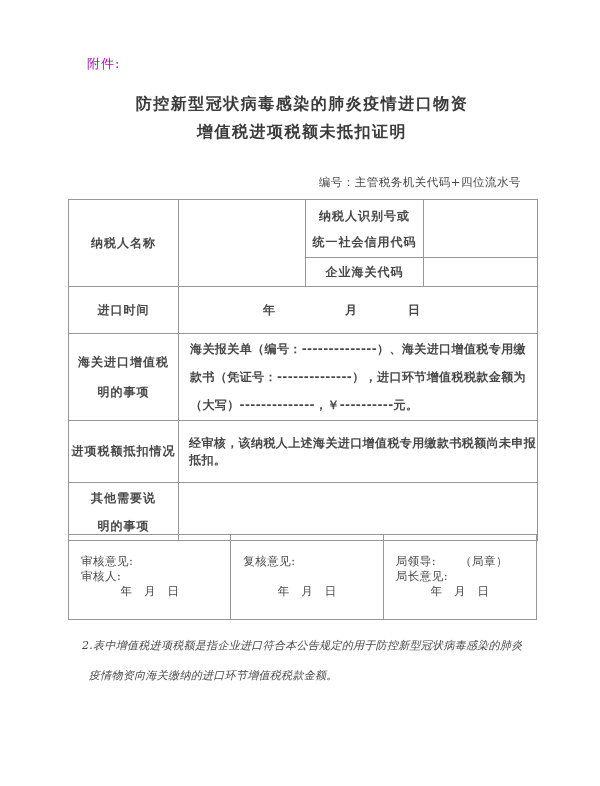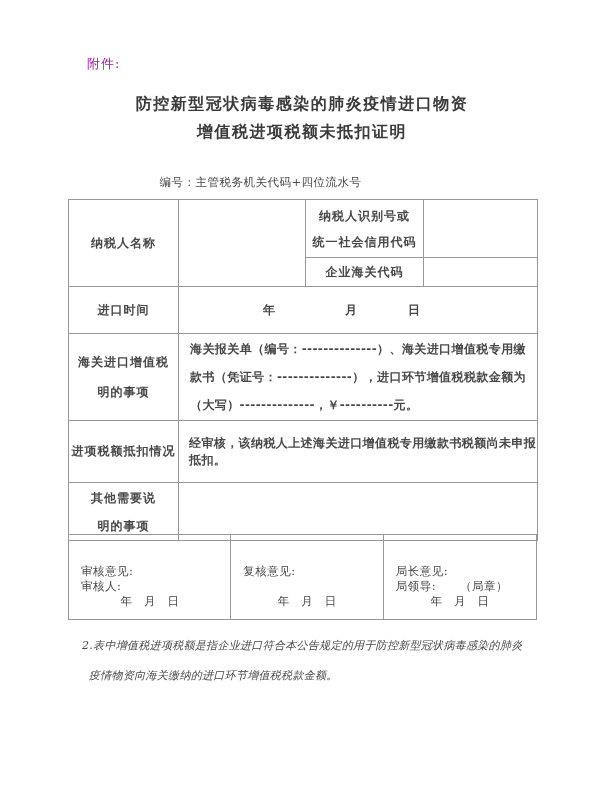--- a/index.html
+++ b/index.html
@@ -9,21 +9,21 @@
     color:#474747;
     -webkit-font-smoothing:antialiased;
   }
   .page{position:relative;width:600px;height:786px;background:#fff;overflow:hidden;}
 
   .attachment{position:absolute;left:87px;top:55px;font-size:13px;letter-spacing:1px;color:#a21caf;}
 
   .title{position:absolute;left:0;top:90px;width:604px;text-align:center;
          font-size:16px;font-weight:bold;color:#3a3a3a;letter-spacing:1.5px;line-height:28px;}
 
-  .serial{position:absolute;left:0;top:175px;width:521px;text-align:center;
+  .serial{position:absolute;left:0;top:175px;width:521px;text-align:right;
           font-size:11.5px;letter-spacing:0.5px;color:#474747;}
 
   table.form{position:absolute;left:68px;top:199px;width:469px;
              border-collapse:collapse;table-layout:fixed;}
   table.form td{border:1px solid #979797;font-size:12px;color:#474747;
                 vertical-align:middle;padding:0;overflow:hidden;font-weight:bold;}
   td.lab{text-align:center;letter-spacing:1px;}
   .lab2{line-height:26px;}
   .lab2-wide{line-height:30px;}
   .lab2-mid{line-height:28px;}
@@ -31,21 +31,21 @@
   .import-date{display:flex;align-items:center;}
   .import-date span{display:inline-block;}
   .yr{margin-left:84px;} .mo{margin-left:70px;} .dy{margin-left:51px;}
 
   .decl{line-height:28px;padding:1px 11px;text-align:justify;letter-spacing:0.4px;}
   .deduct{padding-left:10px;letter-spacing:0.4px;}
 
   .approval{position:absolute;left:68px;top:534px;width:469px;height:86px;
             display:flex;border:1px solid #979797;box-sizing:border-box;}
   .appr-box{box-sizing:border-box;height:100%;display:flex;flex-direction:column;
-            justify-content:flex-end;padding:9px 0 10px 0;font-size:11.5px;}
+            justify-content:center;padding:9px 0 10px 0;font-size:11.5px;}
   .appr-box.a{width:163px;border-right:1px solid #979797;}
   .appr-box.b{width:153px;border-right:1px solid #979797;gap:15px;}
   .appr-box.c{width:153px;}
   .appr-line{padding-left:12px;letter-spacing:0.5px;}
   .appr-person{display:flex;}
   .seal{margin-left:24px;}
   .appr-date{text-align:center;letter-spacing:0;}
   .appr-date span{display:inline-block;margin:0 6px;}
 
   .notes{position:absolute;left:70px;top:631px;width:478px;font-size:11px;
@@ -132,25 +132,25 @@
         <span>年</span><span>月</span><span>日</span>
       </div>
     </div>
     <div class="appr-box b">
       <div class="appr-line">复核意见:</div>
       <div class="appr-date">
         <span>年</span><span>月</span><span>日</span>
       </div>
     </div>
     <div class="appr-box c">
-      <div class="appr-line">局长意见:</div>
       <div class="appr-line appr-person">
         <span>局领导:</span>
         <span class="seal">（局章）</span>
       </div>
+      <div class="appr-line">局长意见:</div>
       <div class="appr-date">
         <span>年</span><span>月</span><span>日</span>
       </div>
     </div>
   </div>
 
   <div class="notes">
     <div class="note-row note-item2">
       <span>2.</span><span>表中增值税进项税额是指企业进口符合本公告规定的用于防控新型冠状病毒感染的肺炎疫情物资向海关缴纳的进口环节增值税税款金额。</span>
     </div>

